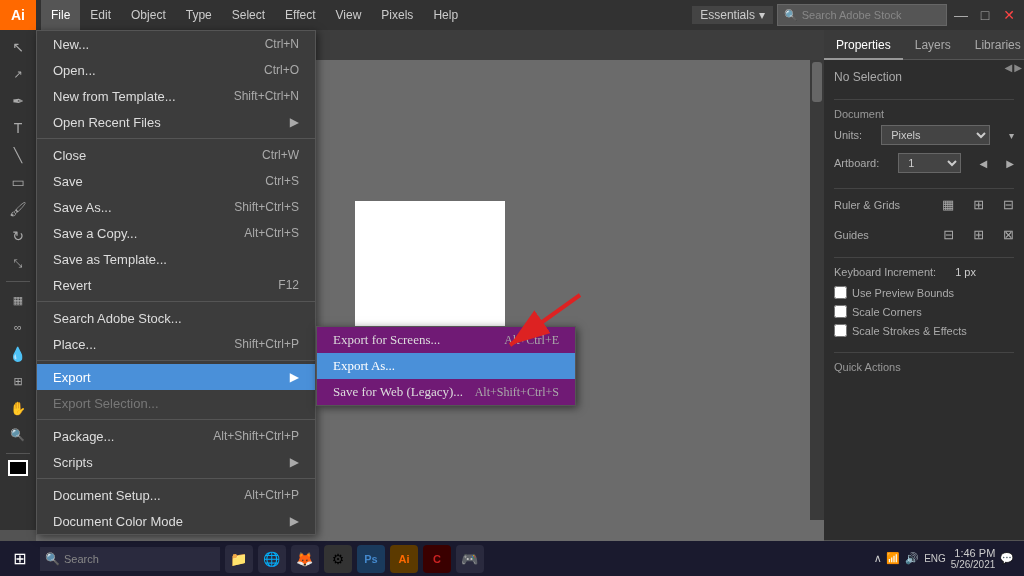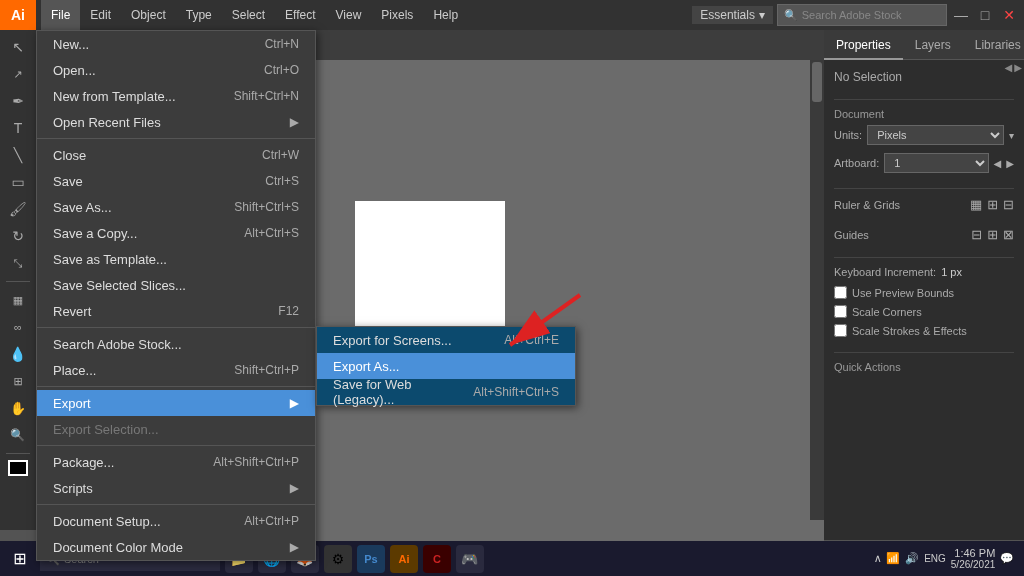--- a/index.html
+++ b/index.html
@@ -203,21 +203,21 @@
 
     .panel-label {
       color: #999;
       font-size: 11px;
       margin-bottom: 5px;
     }
 
     .panel-row {
       display: flex;
       align-items: center;
-      gap: 5px;
+      gap: 19px;
       margin-bottom: 8px;
     }
 
     .panel-select {
       background: #444;
       border: 1px solid #666;
       color: #ccc;
       padding: 2px 5px;
       font-size: 11px;
       flex: 1;
@@ -365,24 +365,25 @@
     }
 
     
     .export-submenu {
       position: absolute;
       top: 30px;
       left: 36px;
       margin-left: 280px;
       margin-top: 296px;
       width: 260px;
-      background: #0c4a6e;
+      background: #701a75;
       border: 1px solid #555;
       z-index: 101;
       box-shadow: 2px 2px 8px rgba(0,0,0,0.5);
+      font-family: Liberation Serif, serif;
     }
 
     .export-submenu .menu-row.highlighted {
       background: #4a90d9;
     }
 
     
     .red-arrow {
       position: absolute;
       z-index: 200;
@@ -572,24 +573,20 @@
   </div>
   <div class="menu-row">
     <span>Save a Copy...</span>
     <span class="menu-shortcut">Alt+Ctrl+S</span>
   </div>
   <div class="menu-row">
     <span>Save as Template...</span>
     <span class="menu-shortcut"></span>
   </div>
   <div class="menu-row">
-    <span>Save Selected Slices...</span>
-    <span class="menu-shortcut"></span>
-  </div>
-  <div class="menu-row">
     <span>Revert</span>
     <span class="menu-shortcut">F12</span>
   </div>
   <div class="menu-separator"></div>
   <div class="menu-row">
     <span>Search Adobe Stock...</span>
     <span class="menu-shortcut"></span>
   </div>
   <div class="menu-row">
     <span>Place...</span>

